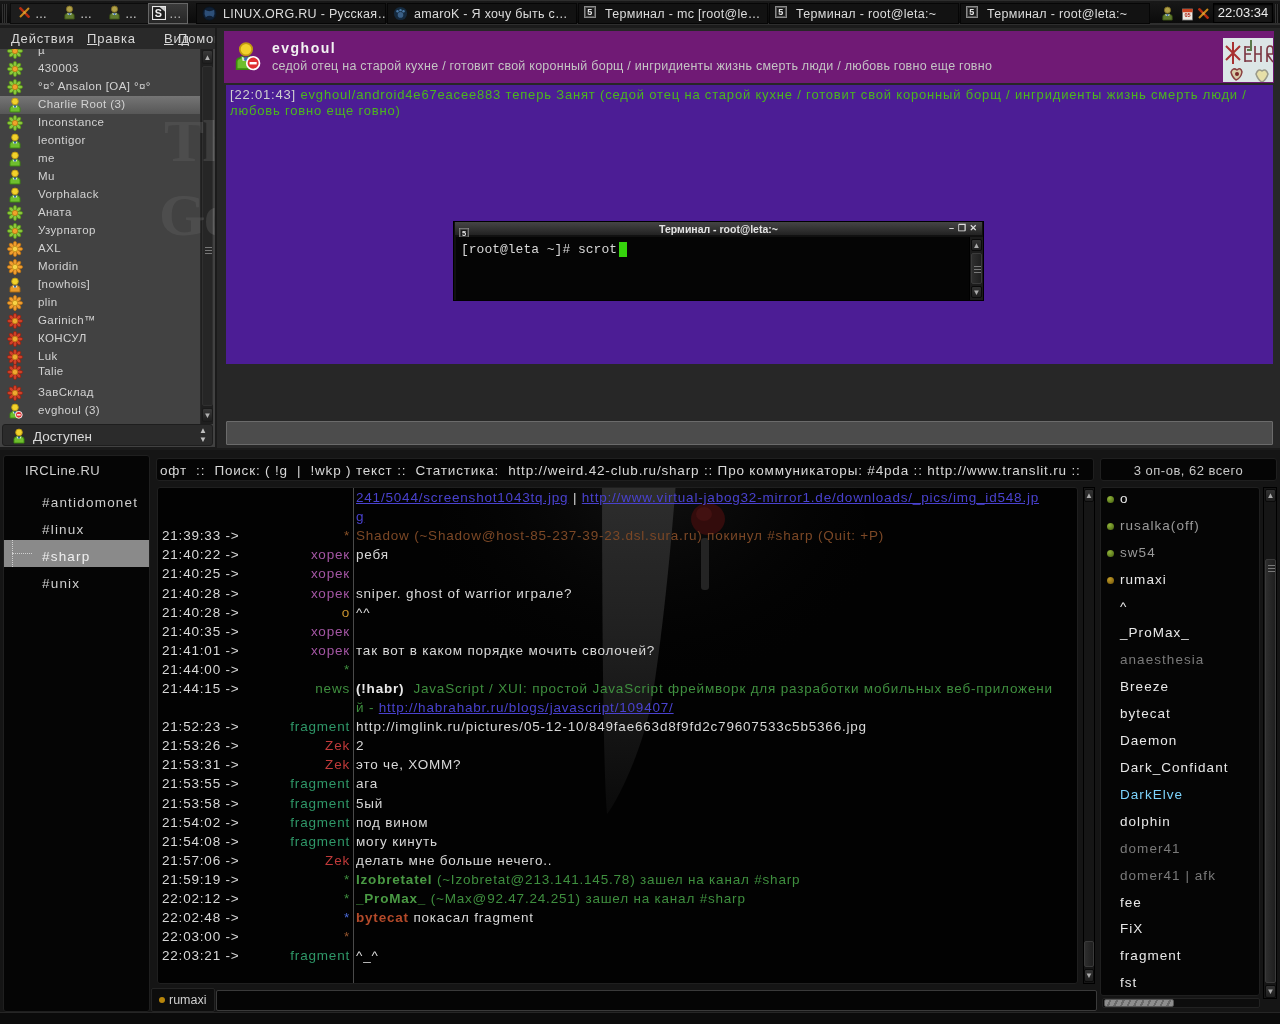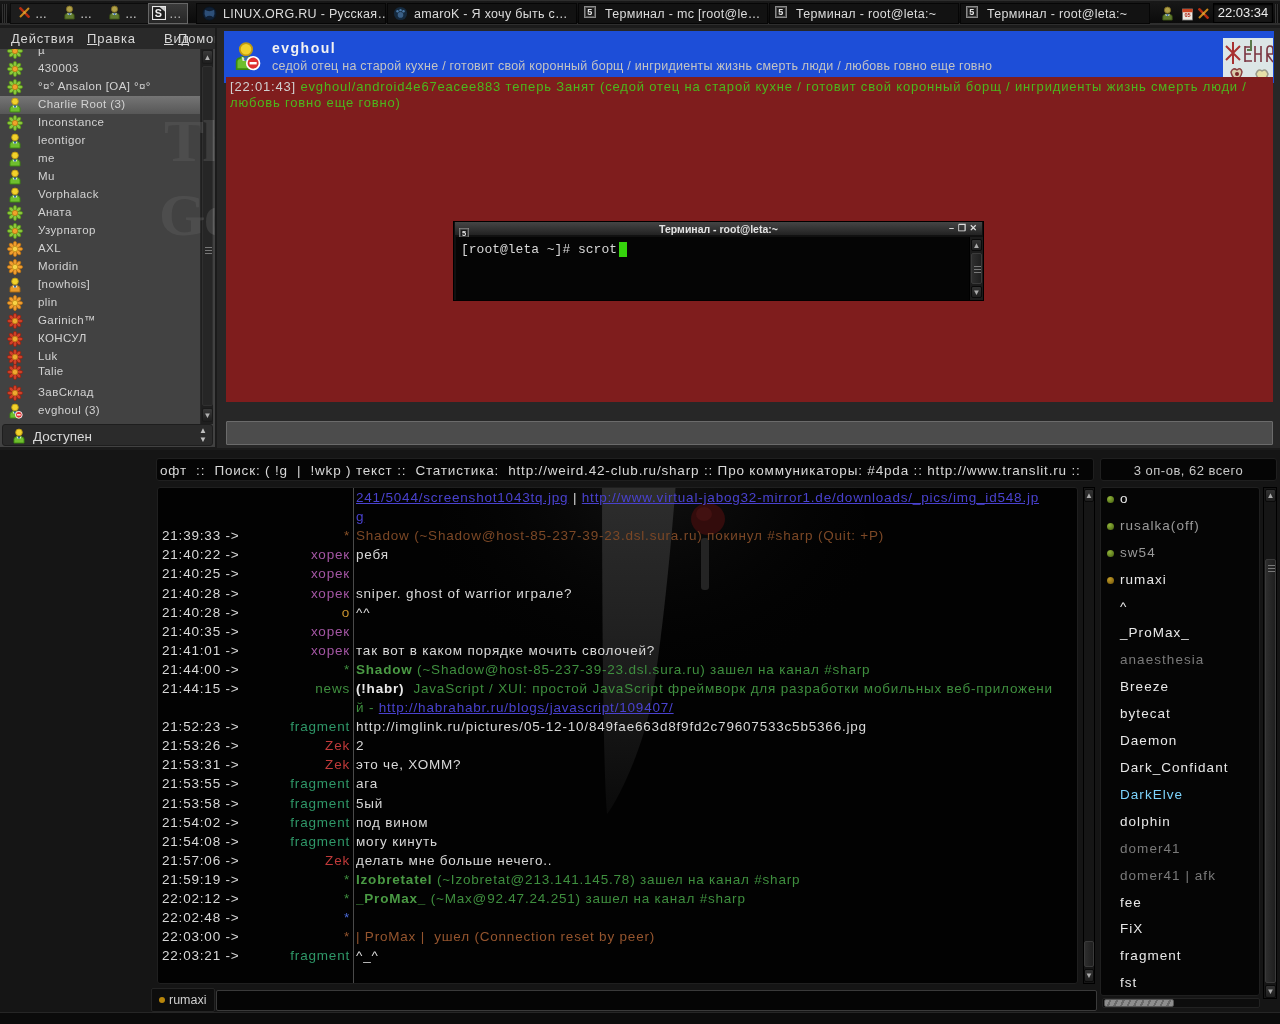--- a/index.html
+++ b/index.html
@@ -18,22 +18,22 @@
 .crow svg{position:absolute;left:7px;top:1px}
 .crow .nm{position:absolute;left:38px;top:2px;white-space:nowrap}
 .csel{background:linear-gradient(#757575,#575757)}
 .wmark{position:absolute;color:rgba(255,255,255,0.062);font-size:60px;font-weight:bold;letter-spacing:-2px;font-family:"Liberation Serif",serif}
 #cscroll{position:absolute;left:200px;top:21px;width:13px;height:375px;background:rgba(22,22,22,0.8);border-left:1px solid rgba(40,40,40,0.8)}
 .sbtn{position:absolute;left:1px;width:11px;background:linear-gradient(rgba(62,62,62,0.85),rgba(30,30,30,0.85));border:1px solid #1a1a1a;border-radius:2px;color:#b0b0b0;font-size:8px;text-align:center;line-height:13px}
 .sthumb{position:absolute;left:1px;width:11px;background:rgba(44,44,44,0.55);border:1px solid #303030;border-radius:2px}
 .grip{position:absolute;left:2px;width:7px;height:1px;background:#787878}
 #cstatus{position:absolute;left:2px;top:396px;width:211px;height:22px;background:#2b2b2b;border:1px solid #1e1e1e;border-radius:3px}
 #chatw{left:217px;top:28px;width:1063px;height:420px;background:#272727}
-#chead{position:absolute;left:7px;top:3px;width:1050px;height:52px;background:#1d4ed8}
-#cmsg{position:absolute;left:9px;top:49px;width:1047px;height:325px;background:#7f1d1d;overflow:hidden}
+#chead{position:absolute;left:7px;top:3px;width:1050px;height:52px;background:#701a75}
+#cmsg{position:absolute;left:9px;top:57px;width:1047px;height:279px;background:#4c1d95;overflow:hidden}
 #cinput{position:absolute;left:9px;top:393px;width:1047px;height:24px;background:#4c4c4c;border:1px solid #6b6b6b;border-radius:1px}
 #term{left:453px;top:221px;width:531px;height:80px;background:#101010;border:1px solid #000}
 #termbar{position:absolute;left:1px;top:0;width:527px;height:14px;background:linear-gradient(#454545,#222);border-bottom:1px solid #111}
 #termc{position:absolute;left:2px;top:15px;width:513px;height:63px;background:#050505;font-family:"Liberation Mono",monospace;font-size:13px;color:#d8d8d8}
 #termsb{position:absolute;left:515px;top:15px;width:14px;height:63px;background:#1c1c1c;border-left:1px solid #000}
 #irc{left:0;top:450px;width:1280px;height:574px;background:#151515}
 .panel{position:absolute;background:#050505;border-radius:3px;border:1px solid #1f1f1f}
 #tree{left:3px;top:5px;width:147px;height:557px}
 .ch{position:absolute;left:38px;font-size:13.5px;letter-spacing:1.2px;color:#cecece;white-space:nowrap}
 #topic{left:156px;top:8px;width:938px;height:23px;color:#d8d8d8;font-size:13.5px;letter-spacing:0.82px;overflow:hidden;white-space:nowrap}
@@ -505,20 +505,30 @@
 <div class="isbtn" style="left:1px;top:2px;width:11px;height:12px;line-height:11px">▲</div>
 <div class="isthumb" style="left:1px;top:16px;width:11px;height:31px">
         <div class="grip" style="top:12px"></div>
         <div class="grip" style="top:15px"></div>
         <div class="grip" style="top:18px"></div>
       </div>
 <div class="isbtn" style="left:1px;top:49px;width:11px;height:12px;line-height:11px">▼</div>
 </div>
 </div>
 <div class="ab" id="irc">
+<div class="panel" id="tree">
+<span style="position:absolute;left:21px;top:7px;font-size:13px;letter-spacing:0.6px;color:#d0d0d0">IRCLine.RU</span>
+<div style="position:absolute;left:0;top:84px;width:145px;height:27px;background:#8a8a8a"></div>
+<div style="position:absolute;left:8px;top:84px;width:1px;height:27px;border-left:1px dotted #d0d0d0"></div>
+<div style="position:absolute;left:8px;top:97px;width:20px;height:1px;border-top:1px dotted #d0d0d0"></div>
+<span class="ch" style="top:39px">#antidomonet</span>
+<span class="ch" style="top:66px">#linux</span>
+<span class="ch" style="top:93px;color:#efefef">#sharp</span>
+<span class="ch" style="top:120px">#unix</span>
+</div>
 <div class="panel" id="topic">
       <span style="position:absolute;left:3px;top:4px">офт&nbsp; ::&nbsp; Поиск: ( !g&nbsp; |&nbsp; !wkp ) текст ::&nbsp; Статистика:&nbsp; http://weird.42-club.ru/sharp :: Про коммуникаторы: #4pda :: http://www.translit.ru ::</span>
     </div>
 <div class="panel" id="nickhead">
       <span style="position:absolute;left:0;right:0;top:4px">3 оп-ов, 62 всего</span>
     </div>
 <div class="panel" id="ircchat" style="background:#020202">
 <svg style="position:absolute;left:0;top:0" width="921" height="497" viewBox="0 0 921 497">
         <defs>
           <linearGradient id="bl" x1="0" y1="0" x2="0" y2="1">
@@ -573,21 +583,20 @@
         <span class="nk" style="color:#a356a3">хорек</span>
       </div>
 <div class="ln" style="top:154px">
         <span class="tm">21:41:01 -&gt;</span>
         <span class="nk" style="color:#a356a3">хорек</span>
         <span class="ms">так вот в каком порядке мочить сволочей?</span>
       </div>
 <div class="ln" style="top:173px">
         <span class="tm">21:44:00 -&gt;</span>
         <span class="nk" style="color:#3f8f3f">*</span>
-        <span class="ms"><span style="color:#3f8f3f"><b style="color:#4a9a44">Shadow</b> (~Shadow@host-85-237-39-23.dsl.sura.ru) зашел на канал #sharp</span></span>
       </div>
 <div class="ln" style="top:192px">
         <span class="tm">21:44:15 -&gt;</span>
         <span class="nk" style="color:#3f8f3f">news</span>
         <span class="ms"><b style="color:#e8e8e8">(!habr)</b>&nbsp; <span style="color:#3f8f3f">JavaScript / XUI: простой JavaScript фреймворк для разработки мобильных веб-приложени</span></span>
       </div>
 <div class="ln" style="top:211px">
         <span class="ms"><span style="color:#3f8f3f">й - </span><a class="lk">http://habrahabr.ru/blogs/javascript/109407/</a></span>
       </div>
 <div class="ln" style="top:230px">
@@ -636,25 +645,25 @@
         <span class="ms"><span style="color:#3f8f3f"><b style="color:#4a9a44">Izobretatel</b> (~Izobretat@213.141.145.78) зашел на канал #sharp</span></span>
       </div>
 <div class="ln" style="top:402px">
         <span class="tm">22:02:12 -&gt;</span>
         <span class="nk" style="color:#3f8f3f">*</span>
         <span class="ms"><span style="color:#3f8f3f"><b style="color:#4a9a44">_ProMax_</b> (~Max@92.47.24.251) зашел на канал #sharp</span></span>
       </div>
 <div class="ln" style="top:421px">
         <span class="tm">22:02:48 -&gt;</span>
         <span class="nk" style="color:#4a6ad8">*</span>
+        <span class="ms"><b style="color:#b44a2a">bytecat</b> покасал fragment</span>
       </div>
 <div class="ln" style="top:440px">
         <span class="tm">22:03:00 -&gt;</span>
         <span class="nk" style="color:#95552e">*</span>
-        <span class="ms"><span style="color:#95552e">| ProMax |&nbsp; ушел (Connection reset by peer)</span></span>
       </div>
 <div class="ln" style="top:459px">
         <span class="tm">22:03:21 -&gt;</span>
         <span class="nk" style="color:#2f9768">fragment</span>
         <span class="ms">^_^</span>
       </div>
 </div>
 <div class="ircsb" style="left:1083px;top:37px;width:12px;height:497px">
 <div class="isbtn" style="left:0px;top:1px;width:10px;height:13px;line-height:12px">▲</div>
 <div class="isthumb" style="left:0px;top:453px;width:10px;height:26px"></div>

